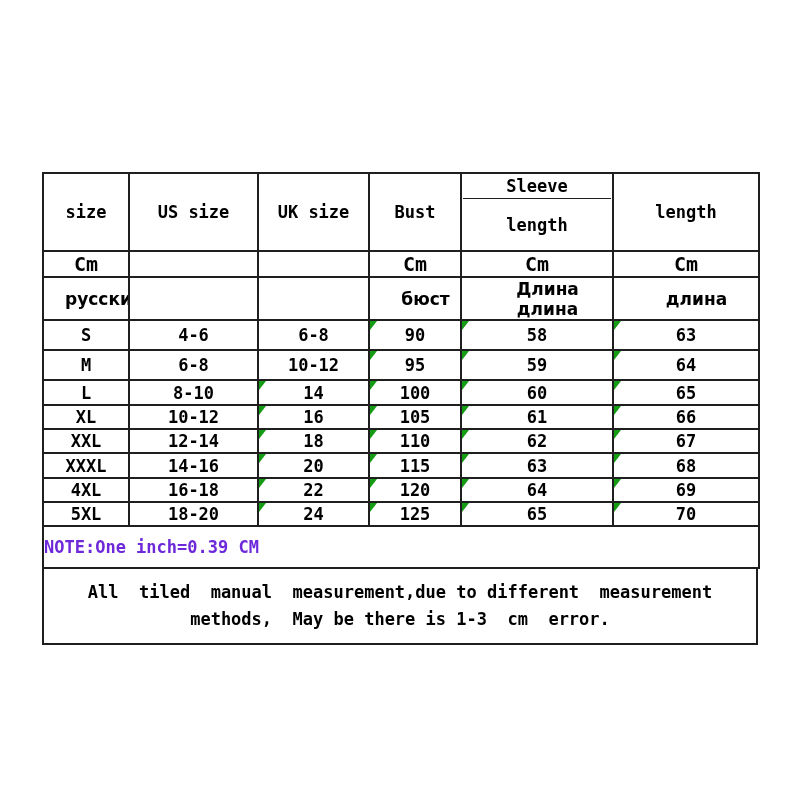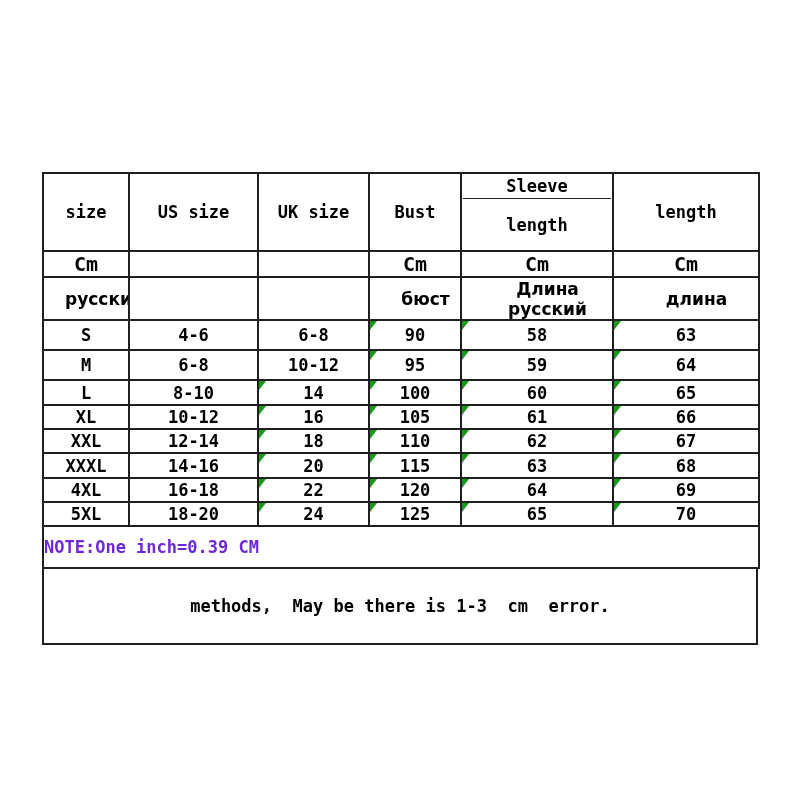--- a/index.html
+++ b/index.html
@@ -98,21 +98,21 @@
       <td class="h22">Cm</td>
       <td class="h22">Cm</td>
       <td class="h22">Cm</td>
     </tr>
 
     <tr>
       <td class="h43 cyr">русский</td>
       <td class="h43"></td>
       <td class="h43"></td>
       <td class="h43 cyr">бюст</td>
-      <td class="h43 cyr">Длина русский</td>
+      <td class="h43 cyr">Длина длина</td>
       <td class="h43 cyr">длина</td>
     </tr>
 
     <tr>
       <td class="h30">S</td>
       <td class="h30">4-6</td>
       <td class="h30">6-8</td>
       <td class="h30"><i class="tri"></i><span>90</span></td>
       <td class="h30"><i class="tri"></i><span>58</span></td>
       <td class="h30"><i class="tri"></i><span>63</span></td>
@@ -174,14 +174,15 @@
       <td class="h24"><i class="tri"></i><span>70</span></td>
     </tr>
 
     <tr>
       <td class="h42 note-cell" colspan="6">NOTE:One inch=0.39 CM</td>
     </tr>
   </tbody>
 </table>
 
 <div class="footer-box">
+  <div class="footer-line">All  tiled  manual  measurement,due to different  measurement</div>
   <div class="footer-line">methods,  May be there is 1-3  cm  error.</div>
 </div>
 
 </body></html>

